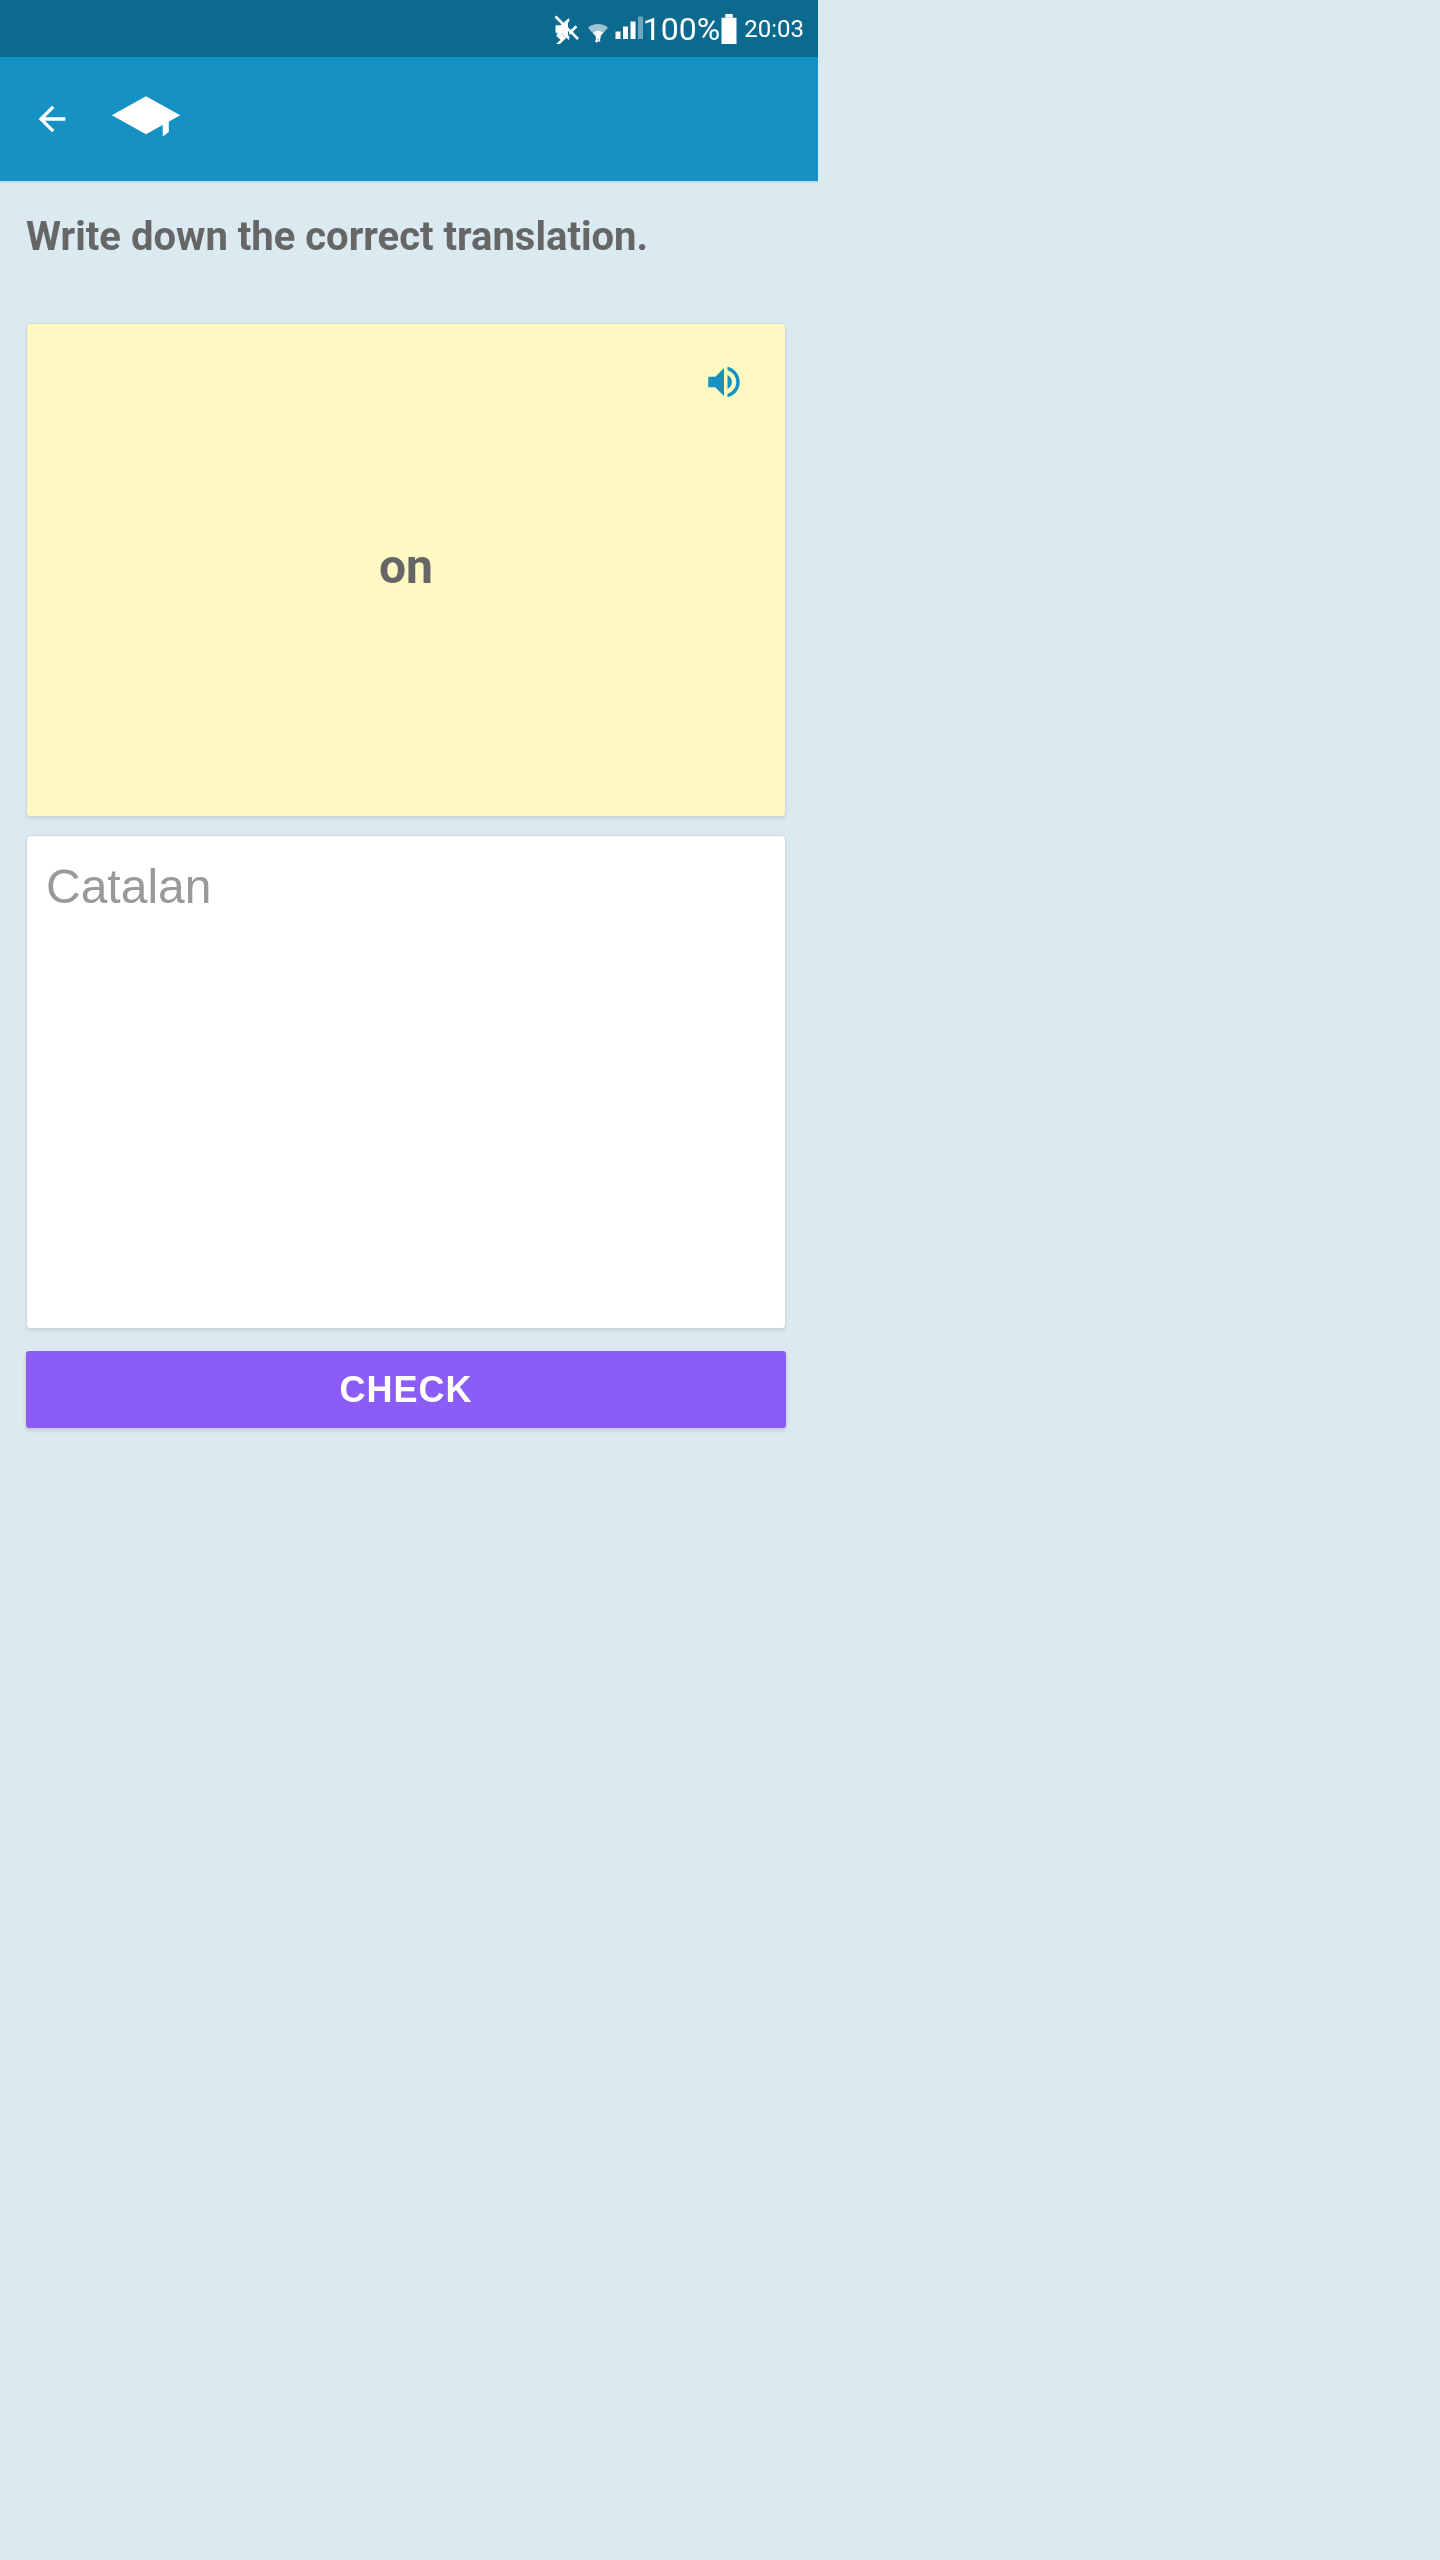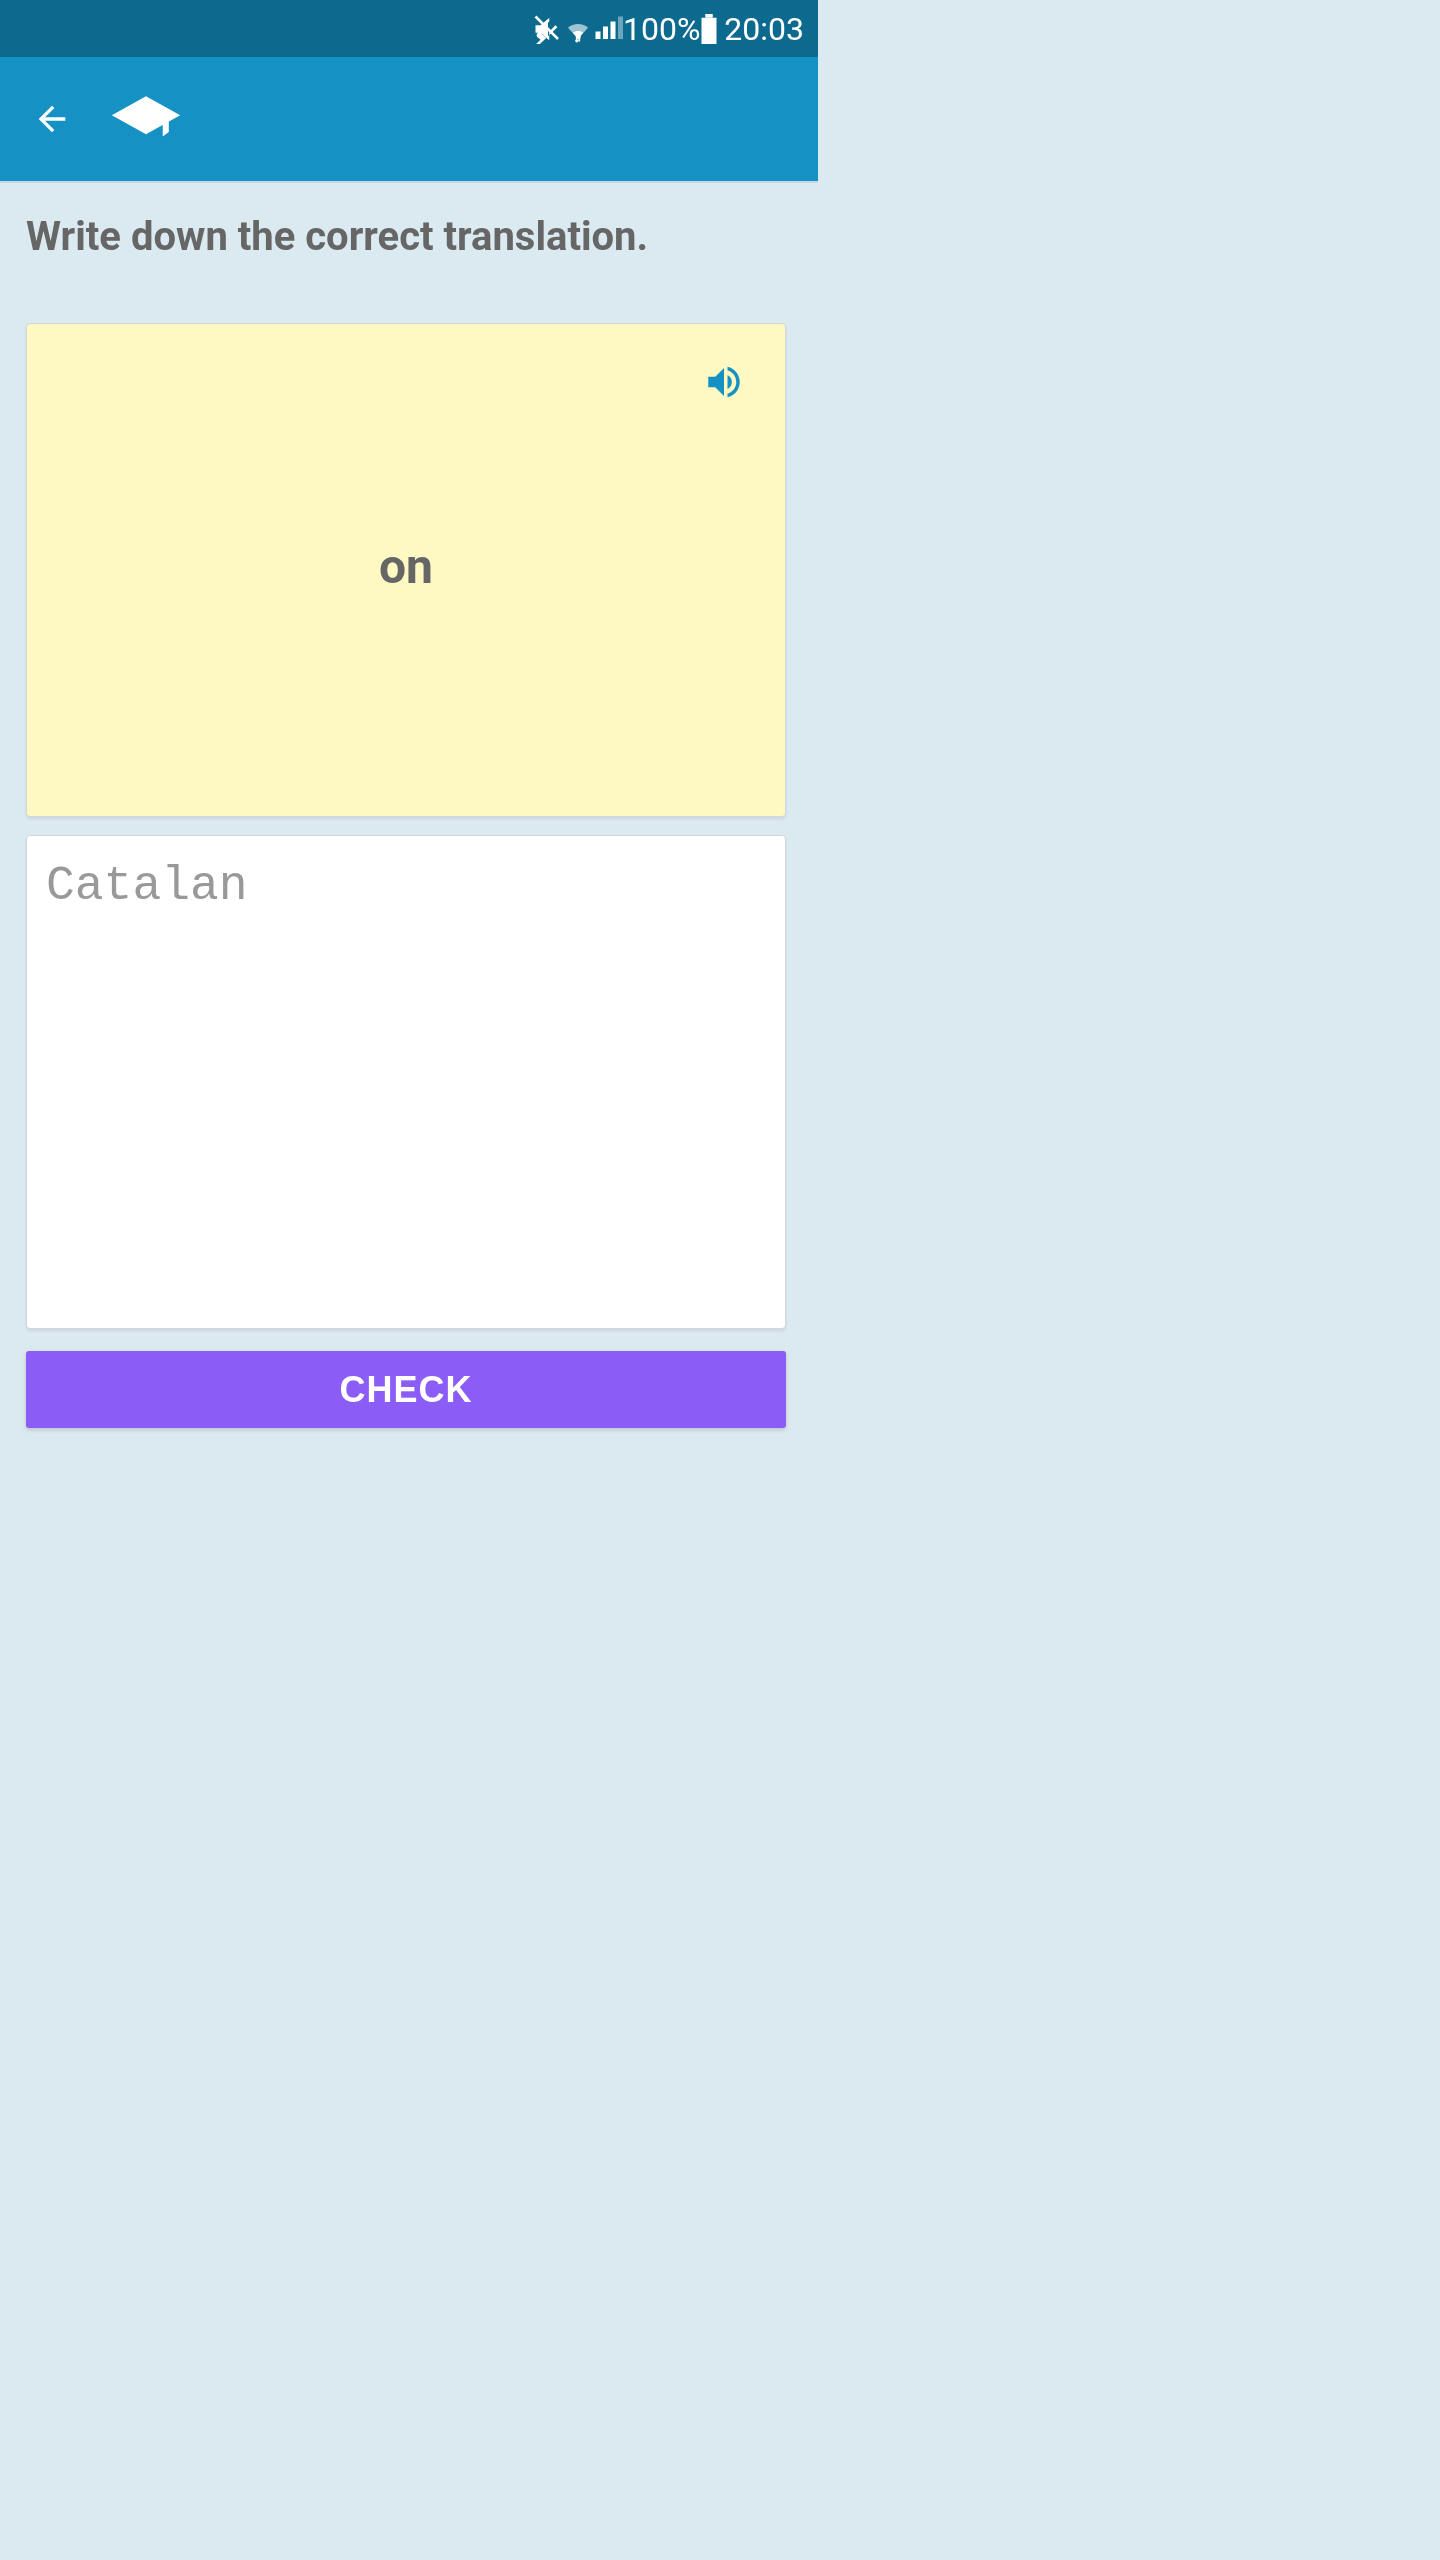--- a/index.html
+++ b/index.html
@@ -21,21 +21,21 @@
       background: #0d6a8f;
       display: flex;
       align-items: center;
       justify-content: flex-end;
       padding: 0 14px;
       color: white;
       font-size: 30px;
     }
     
     .status-bar .time {
-      font-size: 32px;
+      font-size: 24px;
       font-weight: 400;
       margin-left: 6px;
     }
     
     .status-bar .battery-pct {
       font-size: 32px;
       font-weight: 400;
     }
     
     .status-bar svg {
@@ -113,21 +113,21 @@
       box-shadow: 0 2px 3px rgba(0,0,0,0.08);
       margin-bottom: 22px;
     }
     
     .answer-input {
       width: 100%;
       height: 100%;
       border: none;
       outline: none;
       font-size: 48px;
-      font-family: Liberation Mono, monospace;
+      font-family: Liberation Sans, sans-serif;
       color: #c2410c;
       resize: none;
     }
     
     .answer-input::placeholder {
       color: #999999;
       font-weight: 400;
     }
     
     .check-button {

